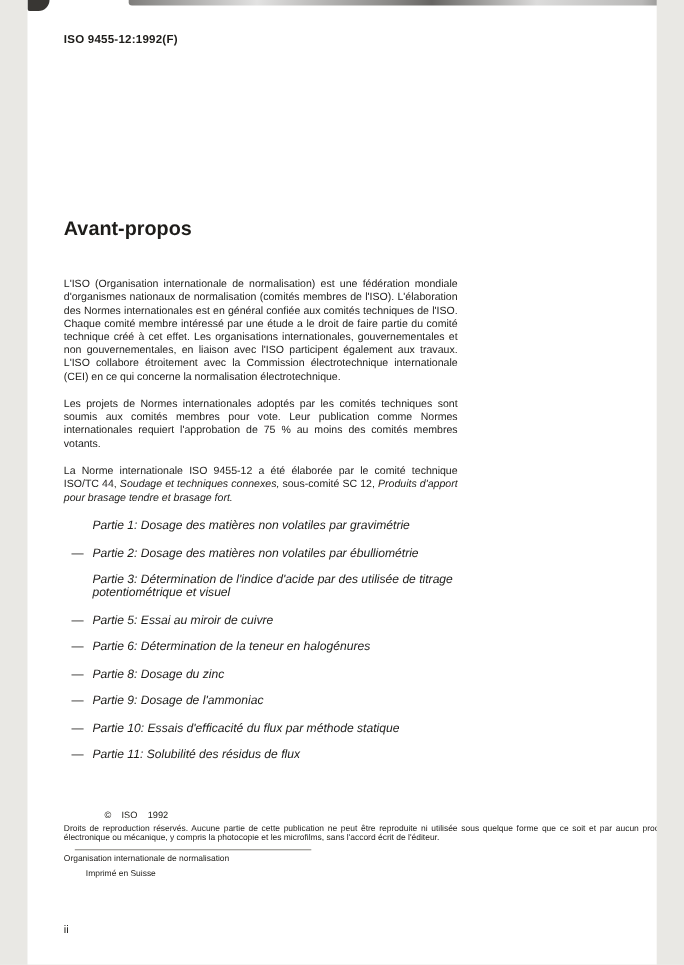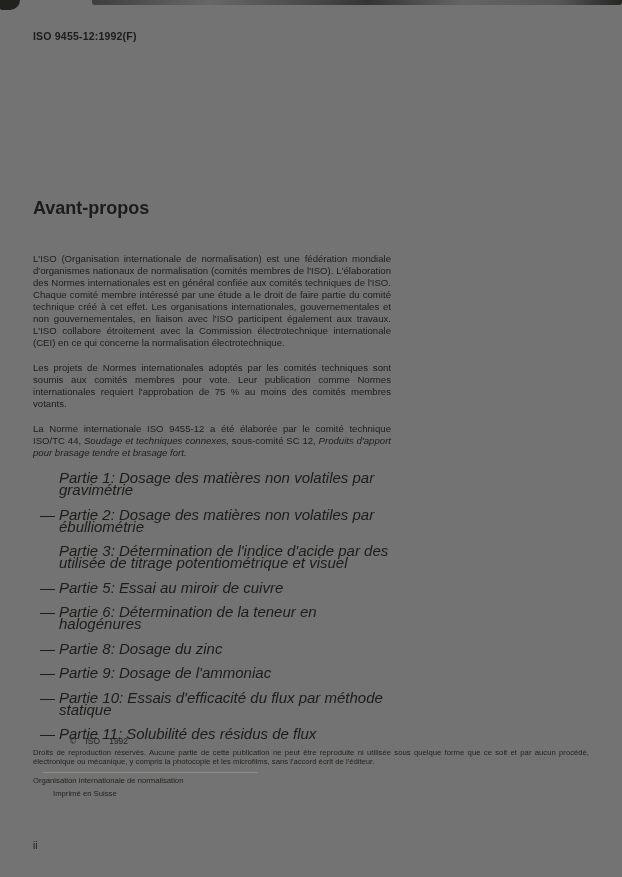--- a/index.html
+++ b/index.html
@@ -2,24 +2,24 @@
 <html><head>
 <meta charset="utf-8">
 <style>
   html, body {
     margin: 0;
     padding: 0;
     background: #e9e8e4;
   }
   .page {
     position: relative;
-    width: 622px;
+    width: 572px;
     height: 877px;
     margin: 0 auto;
-    background: #737373;
+    background: #ffffff;
     overflow: hidden;
     font-family: "Liberation Sans", sans-serif;
     color: #1d1c19;
   }
   
   .artifact-corner {
     position: absolute;
     left: 0; top: 0;
     width: 20px; height: 10px;
     background: #15130f;
@@ -64,21 +64,21 @@
     text-align: justify;
   }
   .it { font-style: italic; }
   .parts {
     margin-top: 6px;
   }
   .part {
     position: relative;
     padding-left: 26px;
     margin-bottom: 12.5px;
-    font-size: 15px;
+    font-size: 11px;
     line-height: 12px;
     font-style: italic;
   }
   .part .dash {
     position: absolute;
     left: 7px;
     font-style: normal;
   }
   .footer {
     position: absolute;

